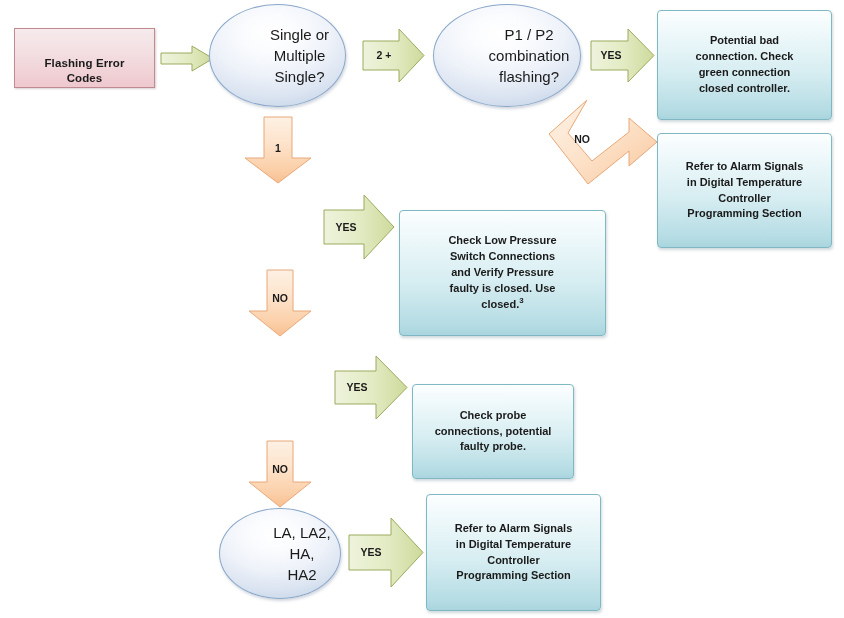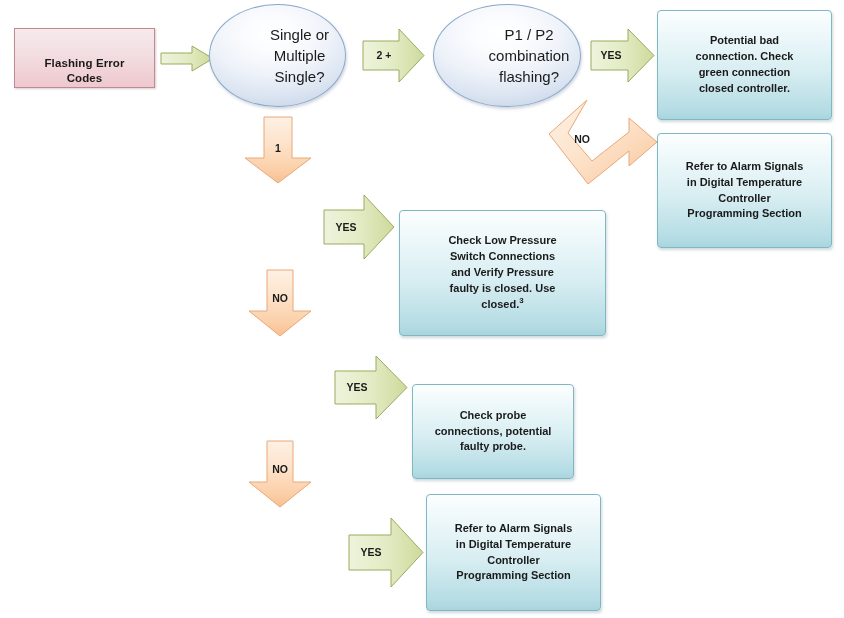--- a/index.html
+++ b/index.html
@@ -247,20 +247,23 @@
     <div class="txt"><span>Check probe</span><br><span>connections, potential</span><br><span>faulty probe.</span></div>
   </div>
 
   <div class="arrow" style="left:247px; top:440px; width:66px; height:68px;">
     <svg width="66" height="68" viewBox="0 0 66 68">
       <path d="M20,1 L46,1 L46,42 L64,42 L33,67 L2,42 L20,42 Z" fill="url(#peachGrad)" stroke="#e8a878" stroke-width="1" stroke-linejoin="round"></path>
     </svg>
     <div class="lbl" style="left:16px; top:23px; width:34px;">NO</div>
   </div>
 
+  <div class="node ellipse" style="left:219px; top:508px; width:122px; height:91px;">
+    <div class="txt"><span>LA, LA2, HA,</span><br><span>HA2</span></div>
+  </div>
 
   <div class="arrow" style="left:348px; top:516px; width:76px; height:73px;">
     <svg width="76" height="73" viewBox="0 0 76 73">
       <path d="M1,19 L43,19 L43,2 L75,36.5 L43,71 L43,54 L1,54 Z" fill="url(#greenGradH)" stroke="#9aab5e" stroke-width="1" stroke-linejoin="round"></path>
     </svg>
     <div class="lbl" style="left:4px; top:30px; width:38px;">YES</div>
   </div>
 
   <div class="node result-box" style="left:426px; top:494px; width:175px; height:117px;">
     <div class="txt"><span>Refer to Alarm Signals</span><br><span>in Digital Temperature</span><br><span>Controller</span><br><span>Programming Section</span></div>

